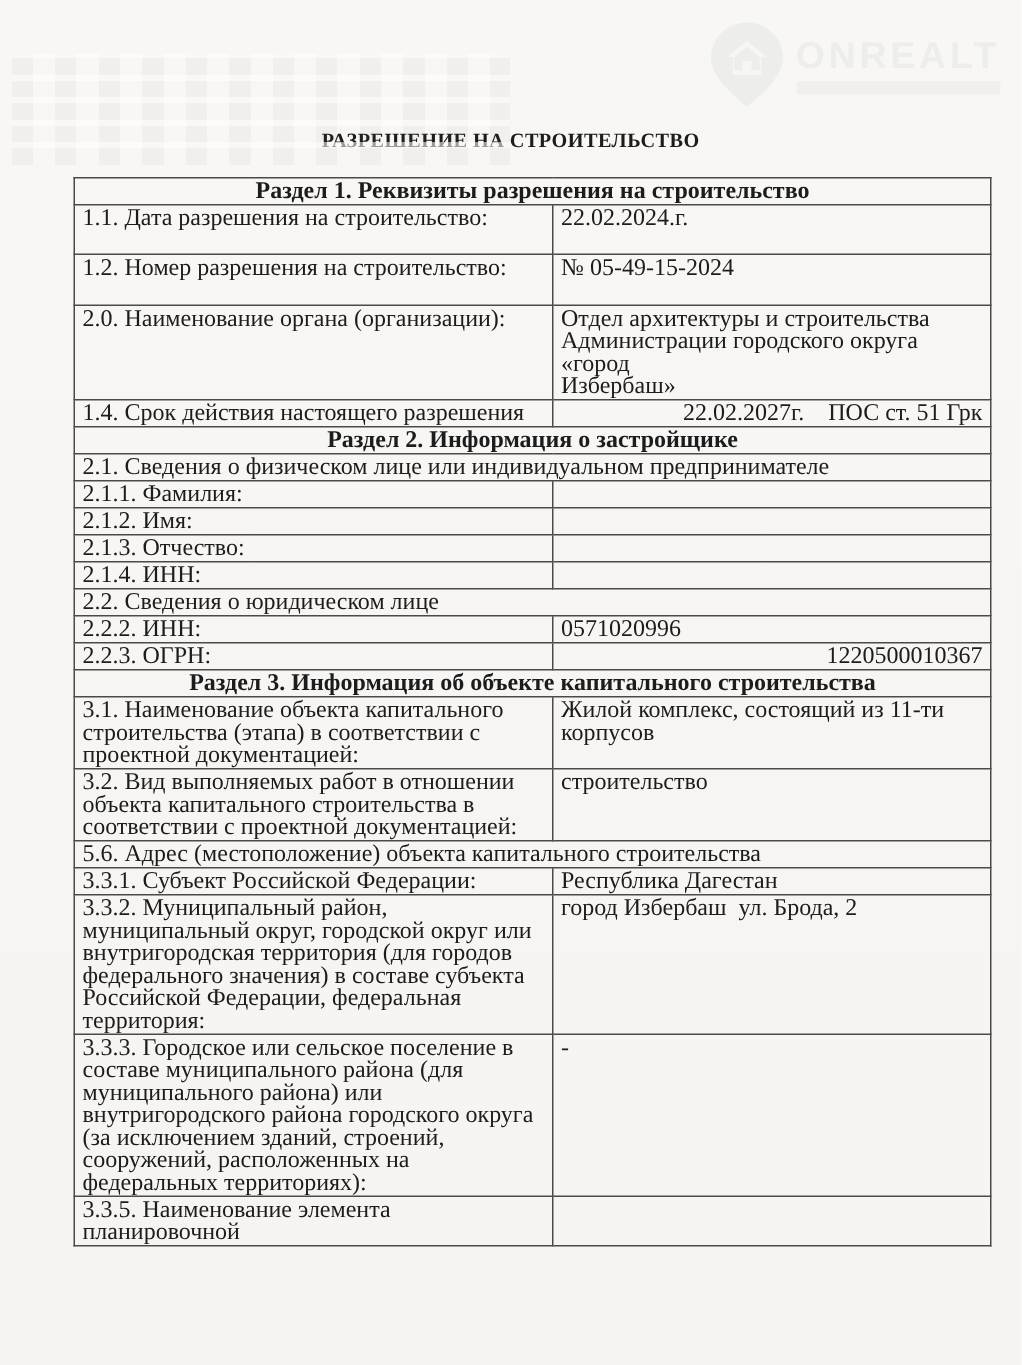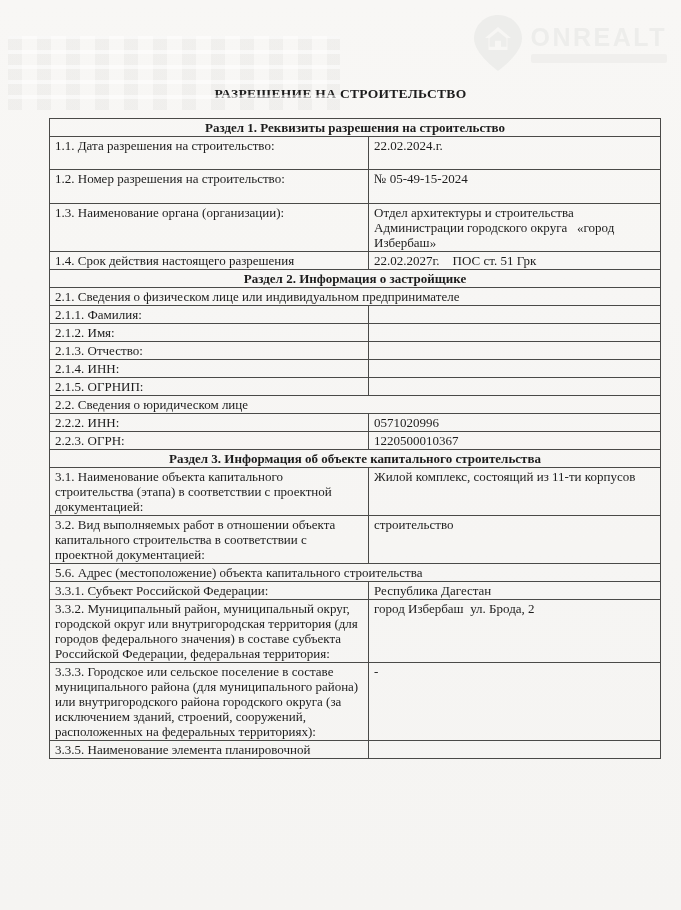--- a/index.html
+++ b/index.html
@@ -45,40 +45,40 @@
   }
 
   table.permit{
     position:absolute;left:49px;top:118px;width:611px;
     border-collapse:collapse;table-layout:fixed;
   }
   table.permit col.c-label{width:319px;}
   table.permit col.c-value{width:292px;}
   table.permit td{
     border:1px solid #4a4a48;
-    font-size:13px;line-height:15px;
+    font-size:16px;line-height:15px;
     padding:1px 5px;vertical-align:top;
     white-space:pre-wrap;word-wrap:break-word;
     background:transparent;
   }
   td.sect-cell{
     text-align:center;font-weight:bold;font-size:13px;
     padding:2px 6px 30px 6px;
   }
   td.full-cell{padding-left:5px;margin-left:34px;}
   td.label-cell{padding-left:5px;}
   td.value-cell{padding-left:5px;}
 
   tr.h32 td{height:30px;}
   tr.h33 td{height:31px;}
   td.vb{vertical-align:bottom;padding-bottom:2px;}
   td.vm{vertical-align:middle;}
   td.ind4{padding-left:9px;}
   td.ind6{padding-left:11px;}
-  td.ind10{padding-left:15px;}
+  td.ind10{padding-left:15px;text-align:right;}
   td.ind12{padding-left:17px;}
   td.ind14{padding-left:19px;}
   td.ind24{padding-left:29px;}
   td.ind28{padding-left:33px;}
   td.ind64{padding-left:69px;}
 </style>
 </head>
 <body>
 
 <div class="page">
@@ -109,21 +109,21 @@
         </tr>
         <tr class="h32">
           <td class="label-cell">1.1. Дата разрешения на строительство:</td>
           <td class="value-cell vb ind14">22.02.2024.г.</td>
         </tr>
         <tr class="h33">
           <td class="label-cell">1.2. Номер разрешения на строительство:</td>
           <td class="value-cell ind6">№ 05-49-15-2024</td>
         </tr>
         <tr>
-          <td class="label-cell">1.3. Наименование органа (организации):</td>
+          <td class="label-cell">2.0. Наименование органа (организации):</td>
           <td class="value-cell">Отдел архитектуры и строительства
 Администрации городского округа   «город
 Избербаш»</td>
         </tr>
         <tr>
           <td class="label-cell">1.4. Срок действия настоящего разрешения</td>
           <td class="value-cell ind10">22.02.2027г.    ПОС ст. 51 Грк</td>
         </tr>
         <tr>
           <td class="sect-cell" colspan="2">Раздел 2. Информация о застройщике</td>
@@ -138,24 +138,20 @@
         <tr>
           <td class="label-cell">2.1.2. Имя:</td>
           <td class="value-cell"></td>
         </tr>
         <tr>
           <td class="label-cell">2.1.3. Отчество:</td>
           <td class="value-cell"></td>
         </tr>
         <tr>
           <td class="label-cell">2.1.4. ИНН:</td>
-          <td class="value-cell"></td>
-        </tr>
-        <tr>
-          <td class="label-cell">2.1.5. ОГРНИП:</td>
           <td class="value-cell"></td>
         </tr>
         <tr>
           <td class="full-cell" colspan="2">2.2. Сведения о юридическом лице</td>
         </tr>
         <tr>
           <td class="label-cell">2.2.2. ИНН:</td>
           <td class="value-cell ind12">0571020996</td>
         </tr>
         <tr>

